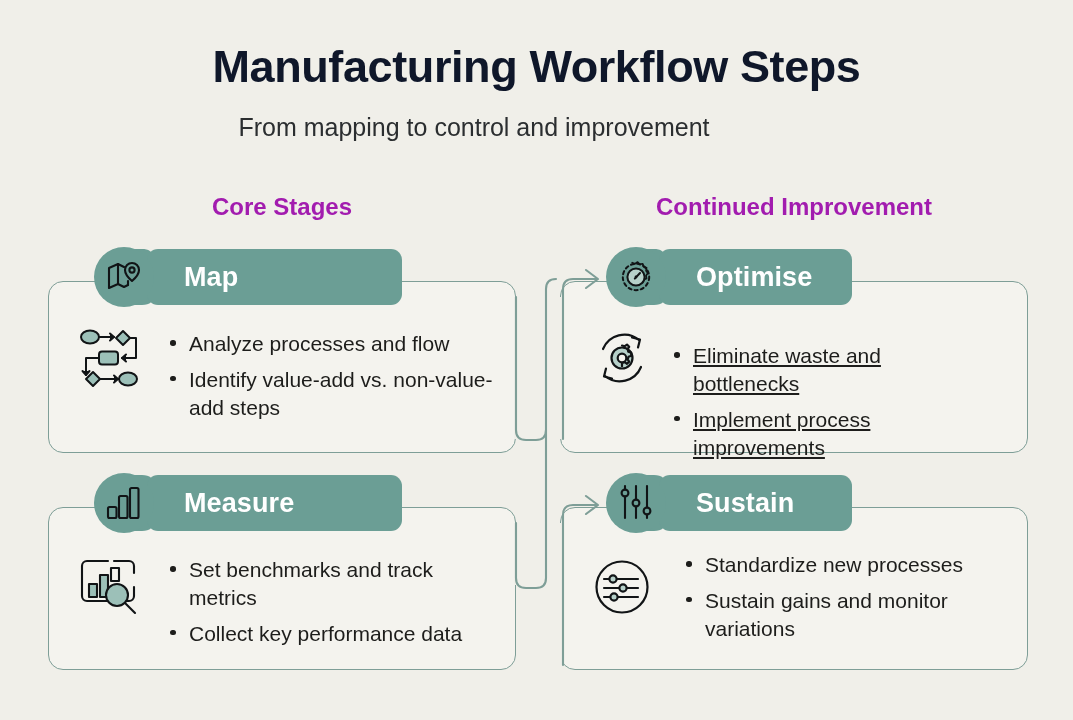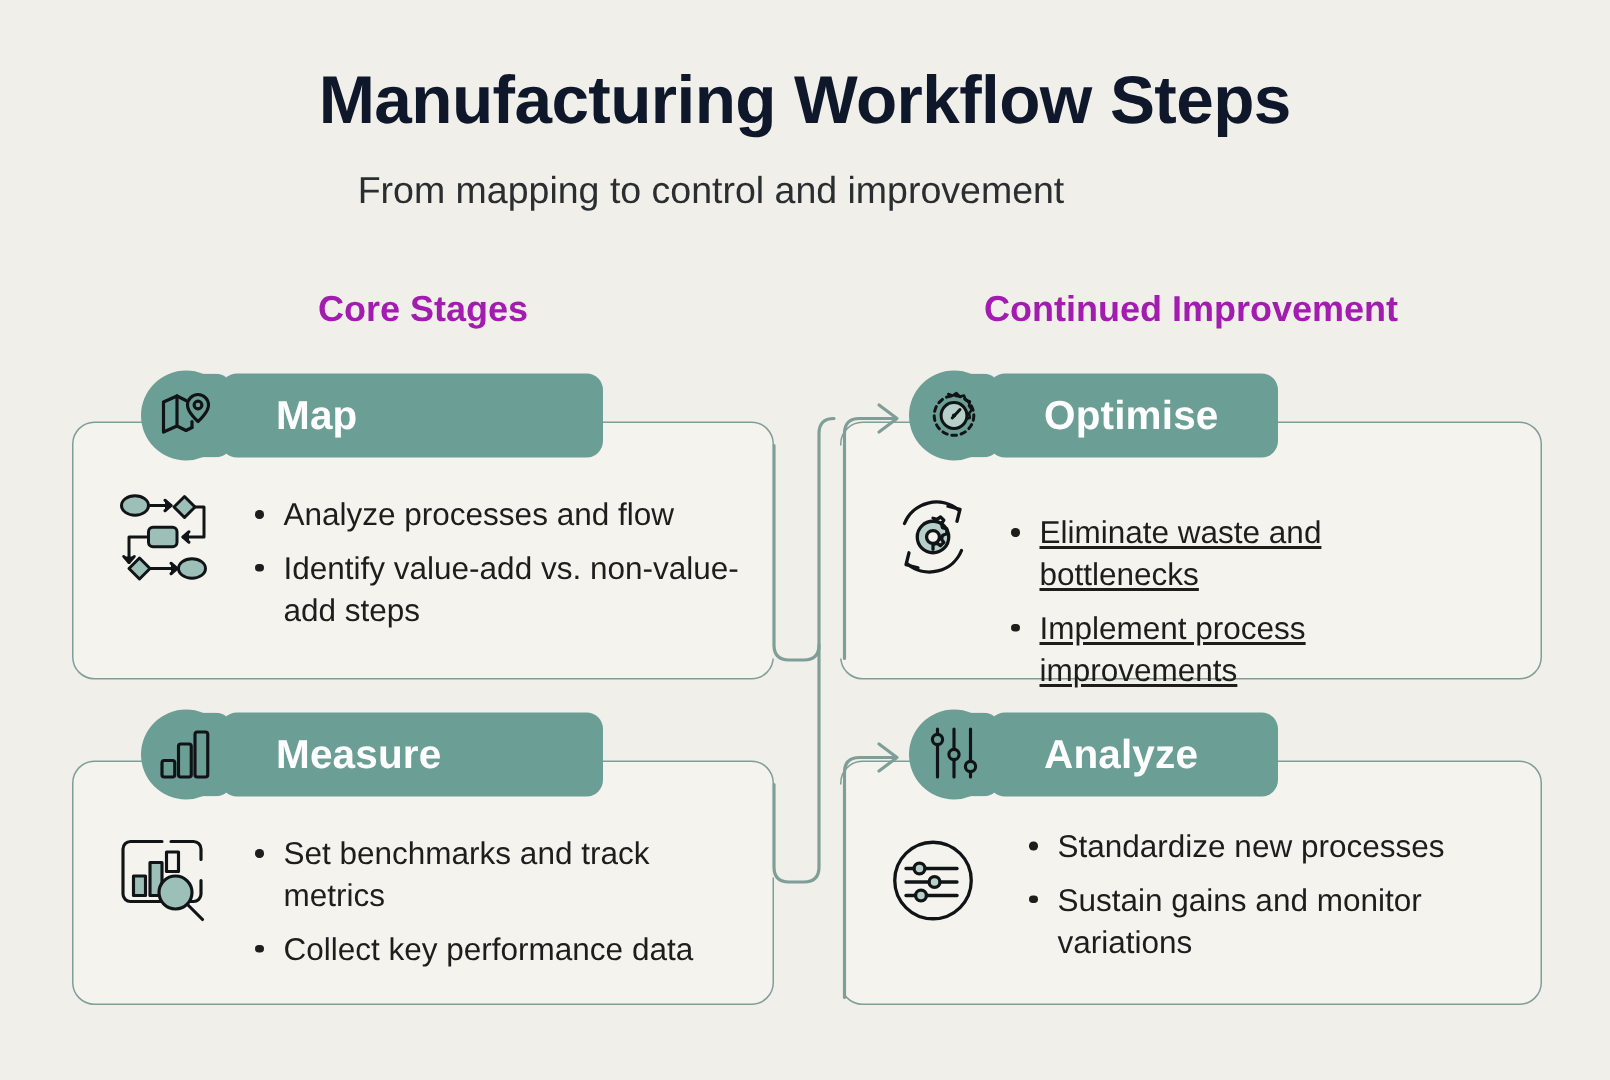--- a/index.html
+++ b/index.html
@@ -319,21 +319,21 @@
     <li>Eliminate waste and bottlenecks</li>
     <li>Implement process improvements</li>
   </ul>
 
   <div class="notch control">
     <svg width="26" height="56" viewBox="0 0 26 56">
       <path d="M0,0 H14 C22,0 26,4 26,10 V46 C26,52 22,56 14,56 H0 Z" fill="#6b9e95"></path>
     </svg>
   </div>
   <div class="banner control">
-    <span class="banner-label">Analyze</span>
+    <span class="banner-label">Sustain</span>
   </div>
   <div class="badge control">
     <svg width="36" height="38" viewBox="0 0 36 38" fill="none" stroke="#111416" stroke-width="2.1" stroke-linecap="round">
       <path d="M7,2 V34"></path>
         <circle cx="7" cy="9" r="3.4" fill="#6b9e95"></circle>
       <path d="M18,2 V34"></path>
         <circle cx="18" cy="19" r="3.4" fill="#6b9e95"></circle>
       <path d="M29,2 V34"></path>
         <circle cx="29" cy="27" r="3.4" fill="#6b9e95"></circle>
     </svg>

